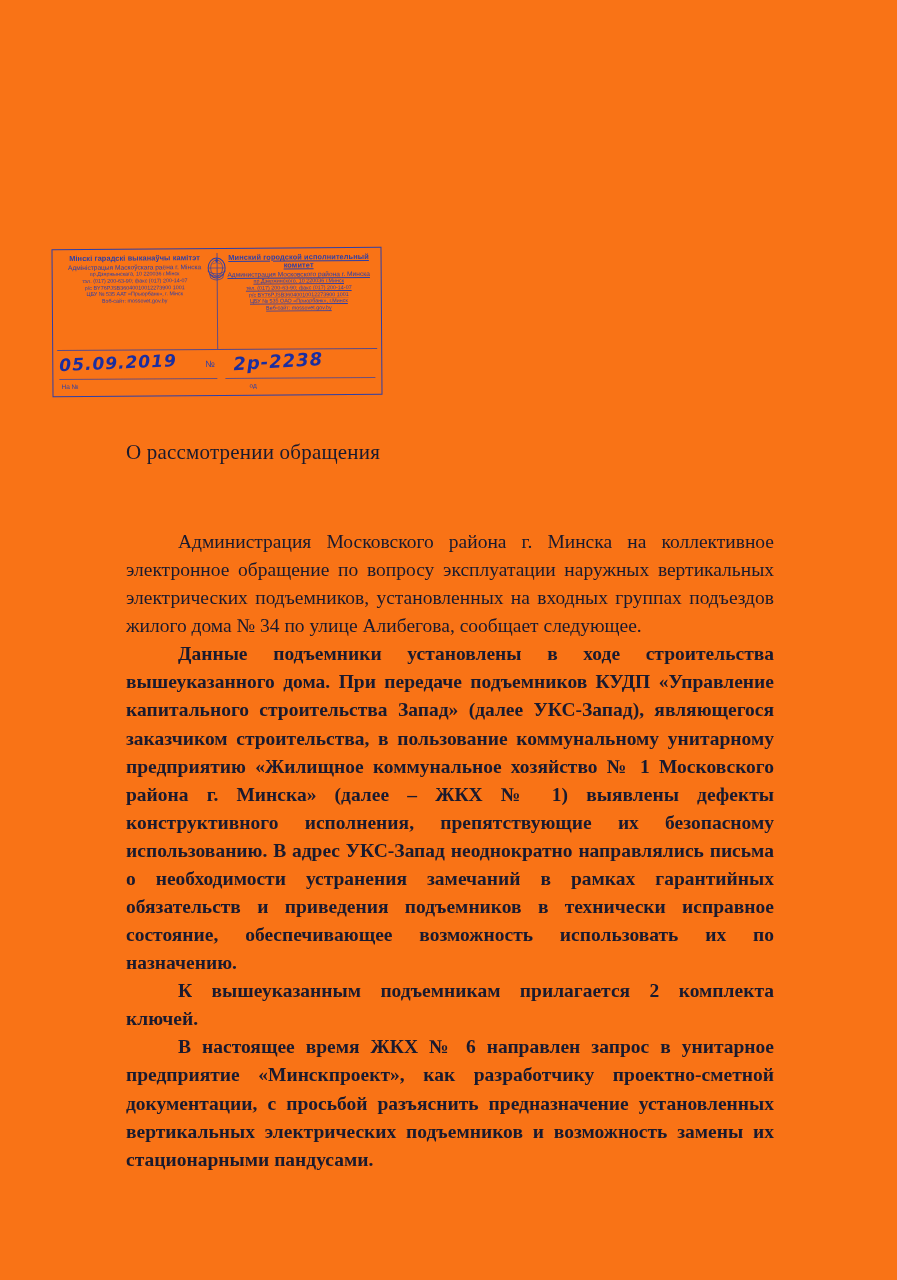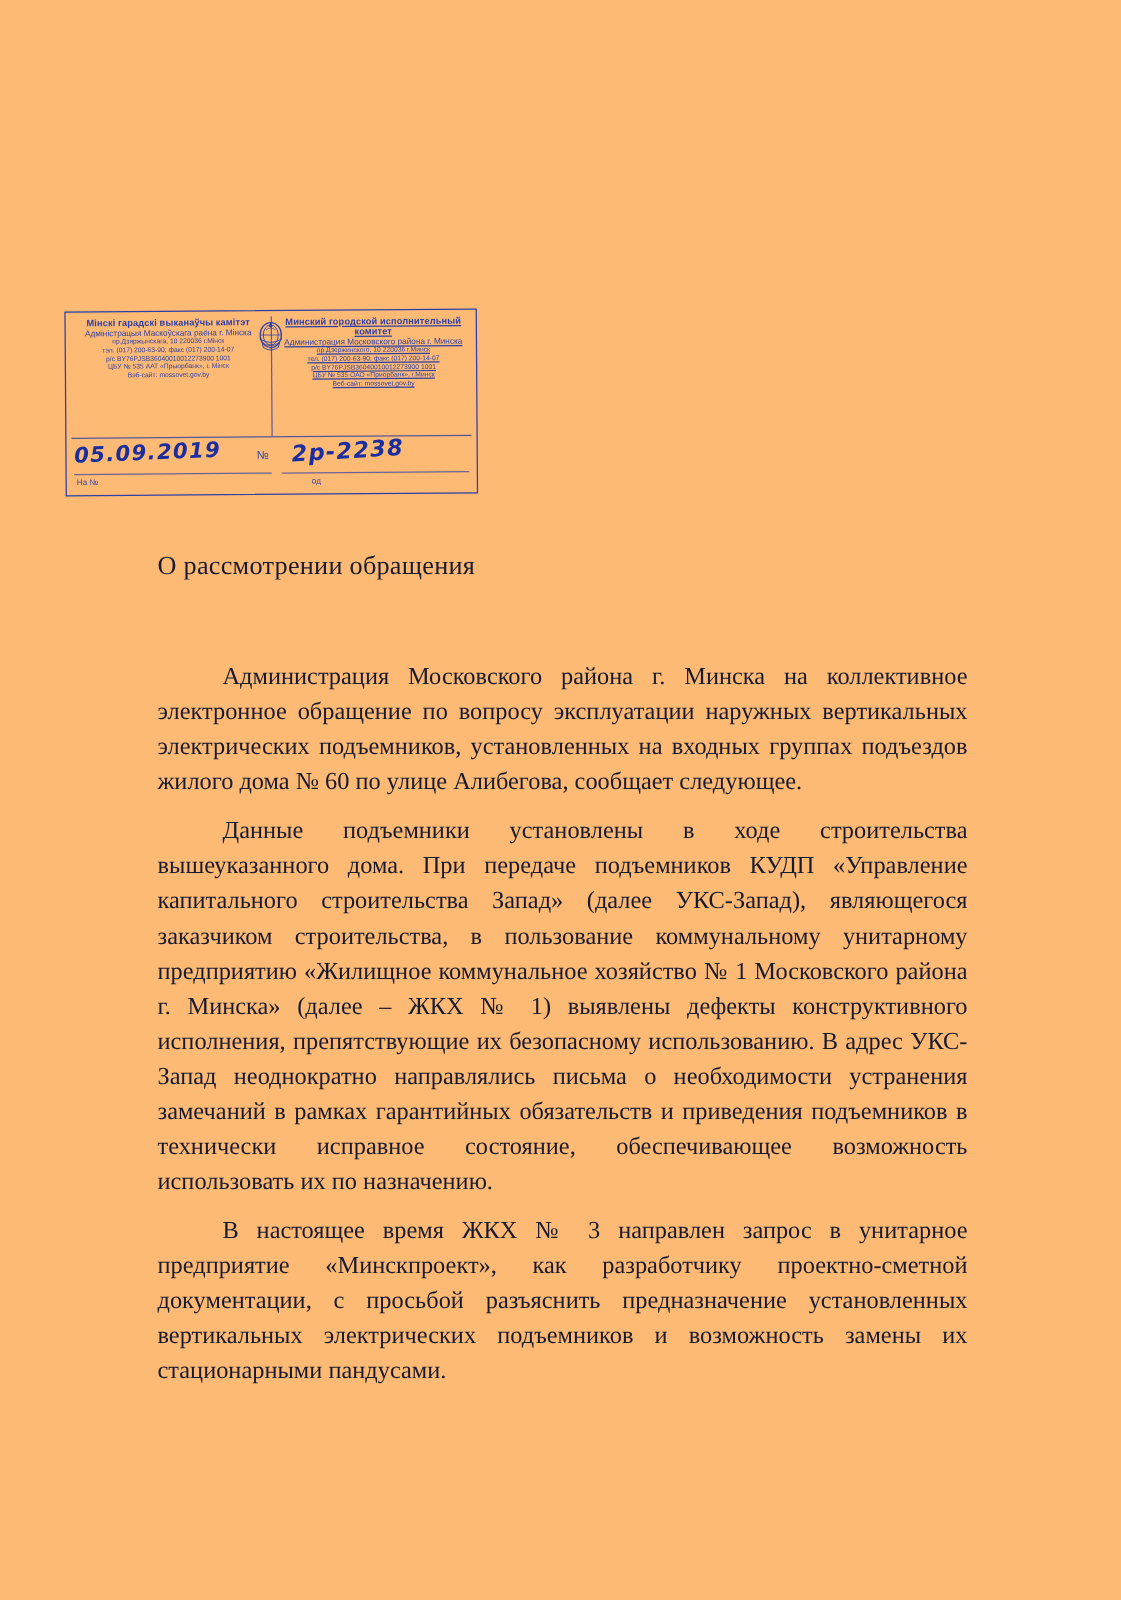--- a/index.html
+++ b/index.html
@@ -12,21 +12,21 @@
     height: 1280px;
     position: relative;
     font-family: "Liberation Serif", serif;
     color: #1a1a2e;
     overflow: hidden;
   }
 
   .page {
     position: absolute;
     inset: 0;
-    background: #fdba74;
+    background: #f97316;
   }
 
   
   .stamp {
     position: absolute;
     left: 52px;
     top: 248px;
     width: 330px;
     height: 148px;
     border: 1.5px solid #2e3fa8;
@@ -156,21 +156,21 @@
     width: 648px;
     font-size: 19.5px;
     line-height: 1.44;
     text-align: justify;
     text-justify: inter-word;
   }
   .content p {
     margin: 0;
     text-indent: 52px;
   }
-  .content p + p { margin-top: 11px; }
+  .content p + p { margin-top: 0; font-weight: bold; }
 </style>
 </head>
 <body>
 
 <div class="page">
 
   <div class="stamp">
     <div class="stamp-inner">
 
       <div class="stamp-divider-v"></div>
@@ -215,18 +215,19 @@
         <span class="stamp-lbl lbl-na">На №</span>
         <span class="stamp-lbl lbl-od">од</span>
       </div>
 
     </div>
   </div>
 
   <div class="subject">О рассмотрении обращения</div>
 
   <div class="content">
-    <p>Администрация Московского района г. Минска на коллективное электронное обращение по вопросу эксплуатации наружных вертикальных электрических подъемников, установленных на входных группах подъездов жилого дома № 60 по улице  Алибегова, сообщает следующее.</p>
+    <p>Администрация Московского района г. Минска на коллективное электронное обращение по вопросу эксплуатации наружных вертикальных электрических подъемников, установленных на входных группах подъездов жилого дома № 34 по улице  Алибегова, сообщает следующее.</p>
     <p>Данные подъемники установлены в ходе строительства вышеуказанного дома. При передаче подъемников КУДП «Управление капитального строительства Запад» (далее УКС-Запад), являющегося заказчиком строительства, в пользование коммунальному унитарному предприятию «Жилищное коммунальное хозяйство № 1 Московского района г. Минска» (далее – ЖКХ № 1) выявлены дефекты конструктивного исполнения, препятствующие их безопасному использованию. В адрес УКС-Запад неоднократно направлялись письма о необходимости устранения замечаний в рамках гарантийных обязательств и приведения подъемников в технически исправное состояние, обеспечивающее возможность использовать их по назначению.</p>
-    <p>В настоящее время ЖКХ № 3 направлен запрос в  унитарное предприятие «Минскпроект», как разработчику проектно-сметной документации, с просьбой разъяснить предназначение установленных вертикальных электрических подъемников и возможность замены их стационарными пандусами.</p>
+    <p>К вышеуказанным подъемникам прилагается  2 комплекта ключей.</p>
+    <p>В настоящее время ЖКХ № 6 направлен запрос в  унитарное предприятие «Минскпроект», как разработчику проектно-сметной документации, с просьбой разъяснить предназначение установленных вертикальных электрических подъемников и возможность замены их стационарными пандусами.</p>
   </div>
 
 </div>
 
 </body></html>

